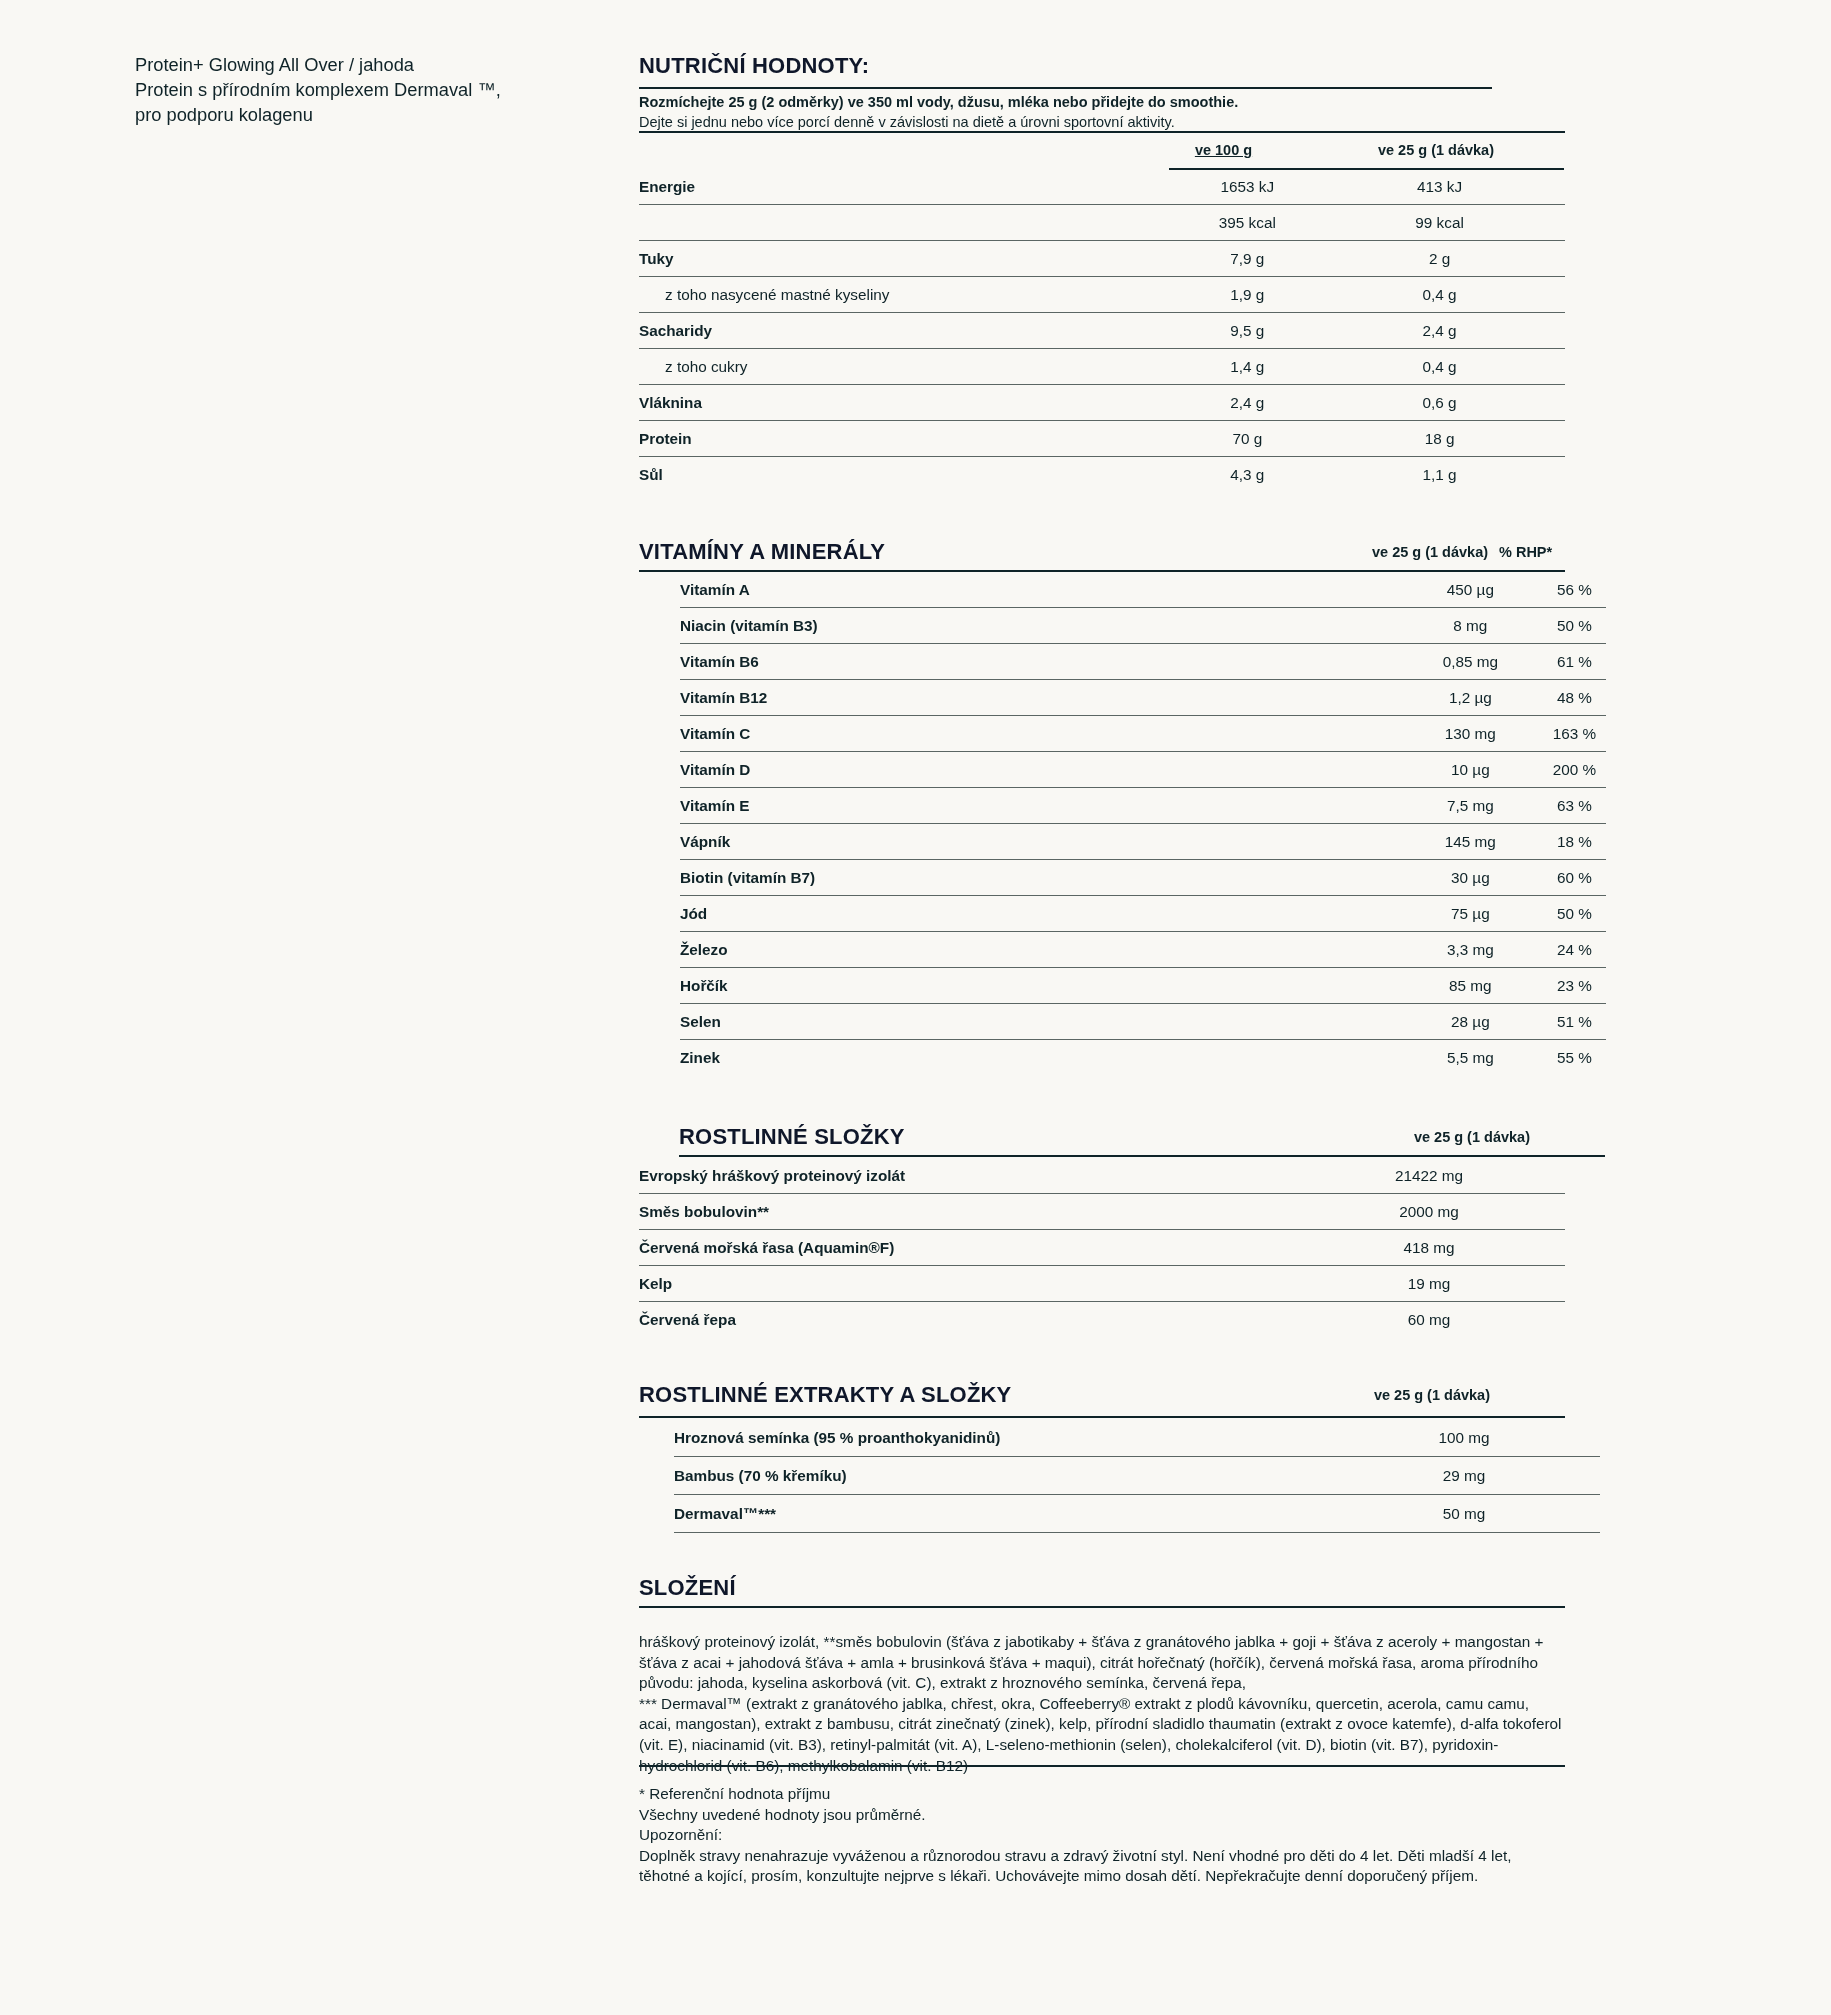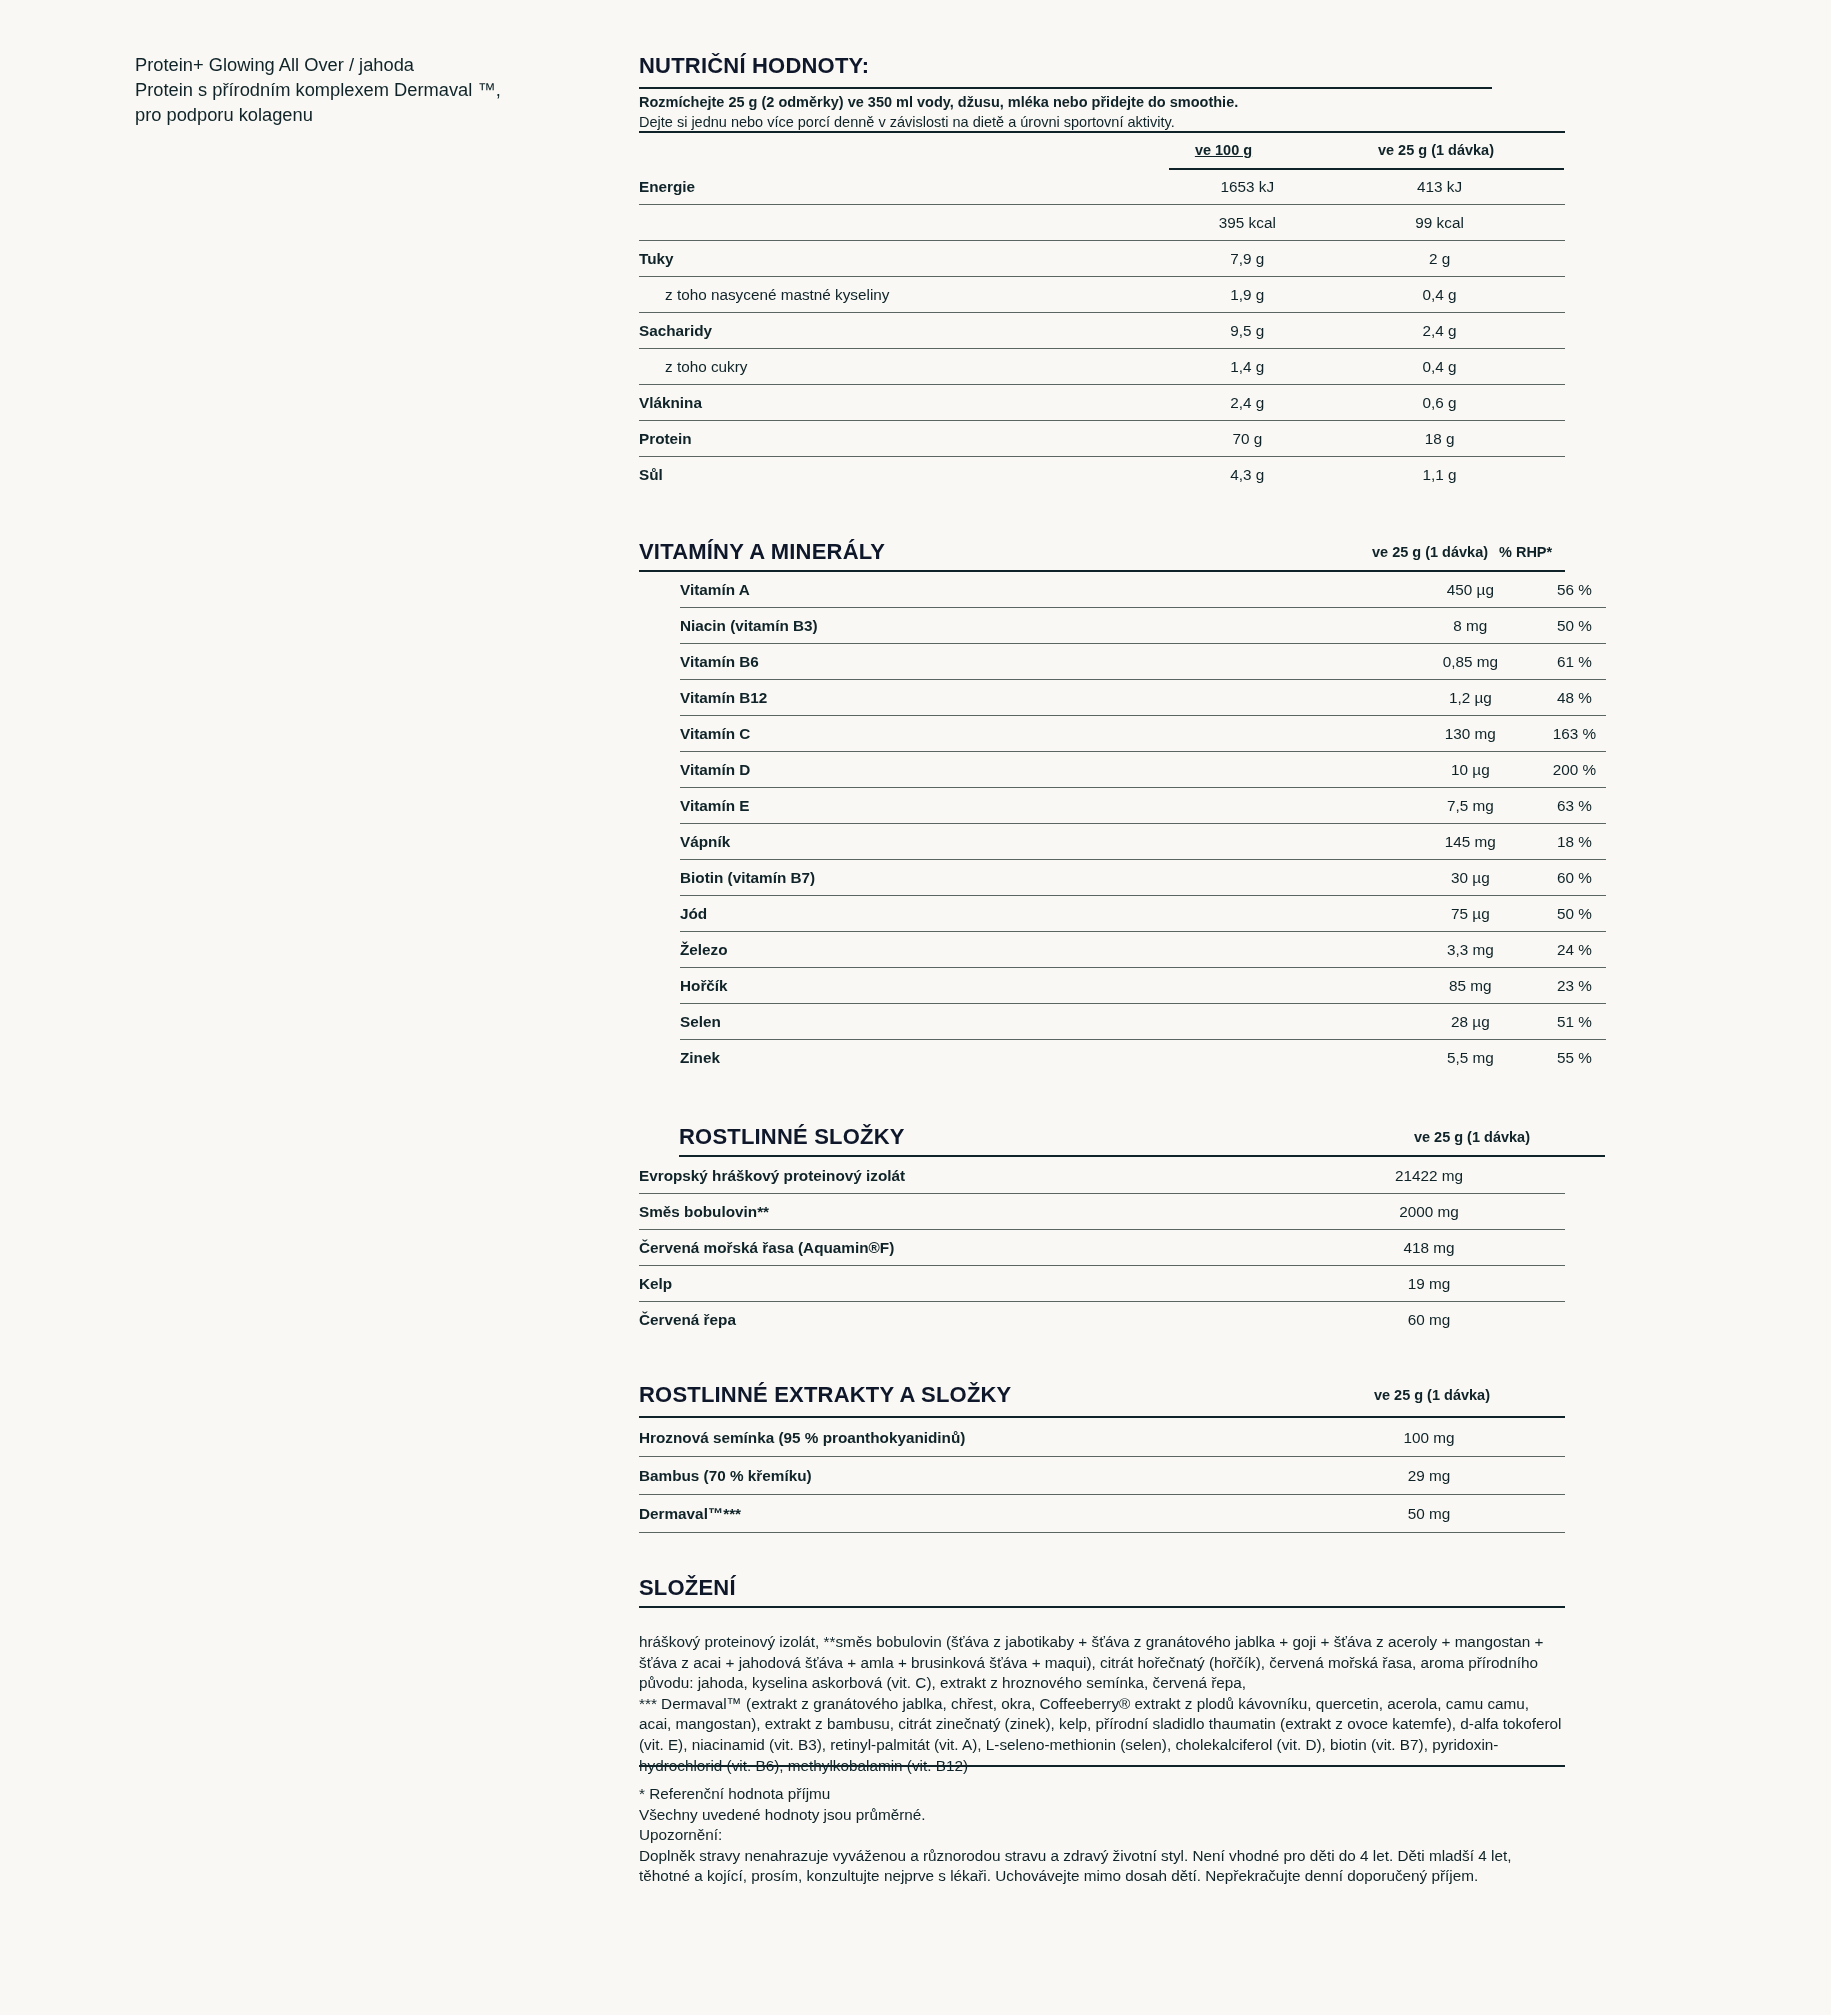--- a/index.html
+++ b/index.html
@@ -238,21 +238,21 @@
           <td class="c3"></td>
         </tr>
       </tbody>
   </table>
 
   <div class="sec" style="top:1382px;">
     <div class="sec-title">ROSTLINNÉ EXTRAKTY A SLOŽKY</div>
     <div class="lbl">ve 25 g (1 dávka)</div>
     <div class="rule-heavy" style="position:absolute;top:34px;left:0;width:926px;"></div>
   </div>
-  <table class="ext-table" style="top:1419px;">
+  <table class="ext-table" style="top:1419px;margin-left:35px;">
     <tbody id="ext-body">
         <tr>
           <td class="c1 name">Hroznová semínka (95 % proanthokyanidinů)</td>
           <td class="c2 v">100 mg</td>
           <td class="c3"></td>
         </tr>
         <tr>
           <td class="c1 name">Bambus (70 % křemíku)</td>
           <td class="c2 v">29 mg</td>
           <td class="c3"></td>

